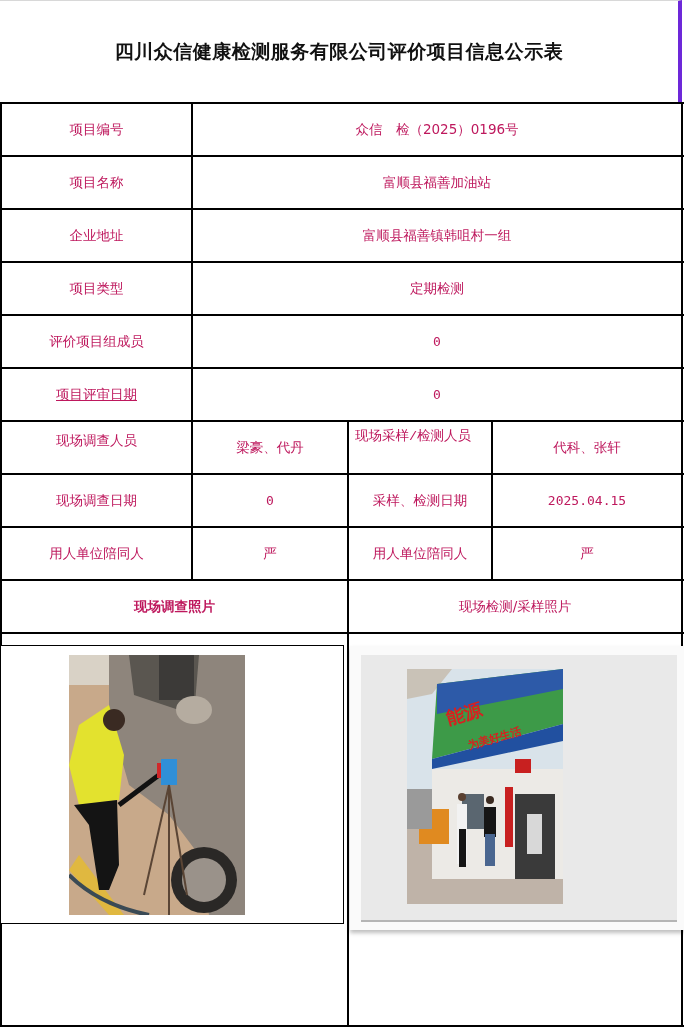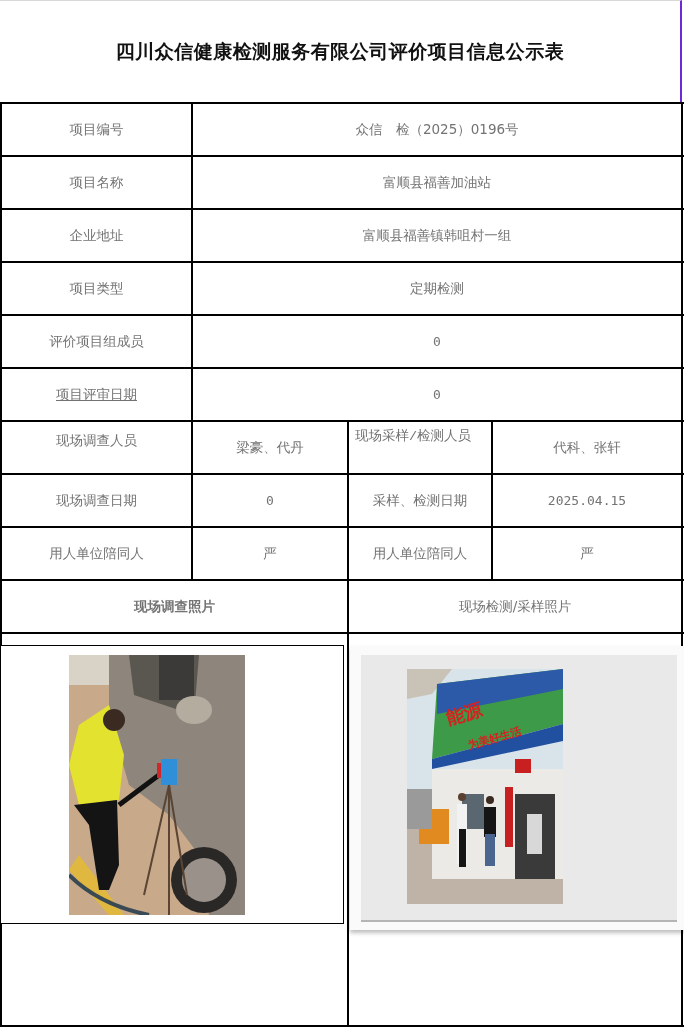--- a/index.html
+++ b/index.html
@@ -1,25 +1,25 @@
 <!DOCTYPE html>
 <html><head>
   <meta charset="utf-8">
   <style>
     html, body { margin: 0; padding: 0; background: #ffffff; }
     body { width: 684px; height: 1028px; position: relative; overflow: hidden;
            font-family: "DejaVu Sans", "Liberation Sans", sans-serif; color: #111; }
     .title-box { position: absolute; left: 0; top: 0; width: 682px; height: 102px;
-                 border-top: 1px solid #d8d8d8; border-right: 2px solid #6d28d9; box-sizing: border-box;
+                 border-top: 1px solid #d8d8d8; border-right: 4px solid #6d28d9; box-sizing: border-box;
                  display: flex; align-items: center; justify-content: center; }
     .title { font-size: 19px; font-weight: bold; letter-spacing: 0.5px; color: #111; }
     .hline { position: absolute; left: 0; height: 2px; background: #000; }
     .vline { position: absolute; width: 2px; background: #000; }
     .cell { position: absolute; display: flex; align-items: center; justify-content: center;
-            font-size: 13.5px; color: #737373; text-align: left; }
+            font-size: 13.5px; color: #be185d; text-align: left; }
     .mono { font-family: "DejaVu Sans Mono", "Liberation Mono", monospace; font-size: 13px; }
 
     .photo-frame-left { position: absolute; left: 0; top: 645px; width: 344px; height: 279px;
                         border: 1.5px solid #000; box-sizing: border-box; background: #fff; }
     .photo { position: absolute; overflow: hidden; }
     .card-right { position: absolute; left: 350px; top: 646px; width: 334px; height: 284px;
                   background: #fafafa; box-shadow: 0 3px 4px rgba(0,0,0,0.25); }
     .card-right-inner { position: absolute; left: 11px; top: 9px; width: 316px; height: 265px;
                         background: #e9e9e9; border-bottom: 2px solid #b5b5b5; }
   </style>

